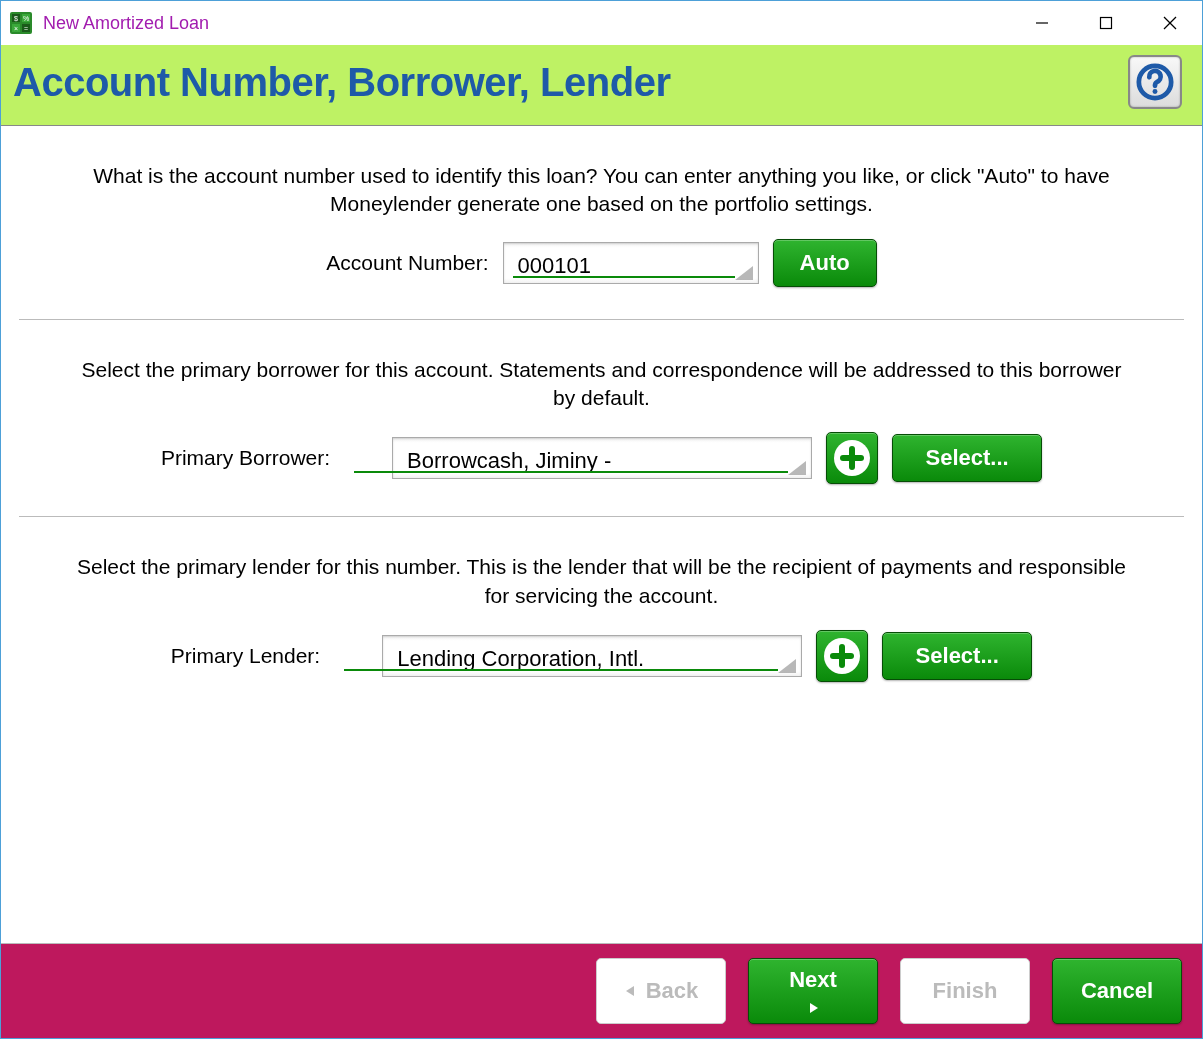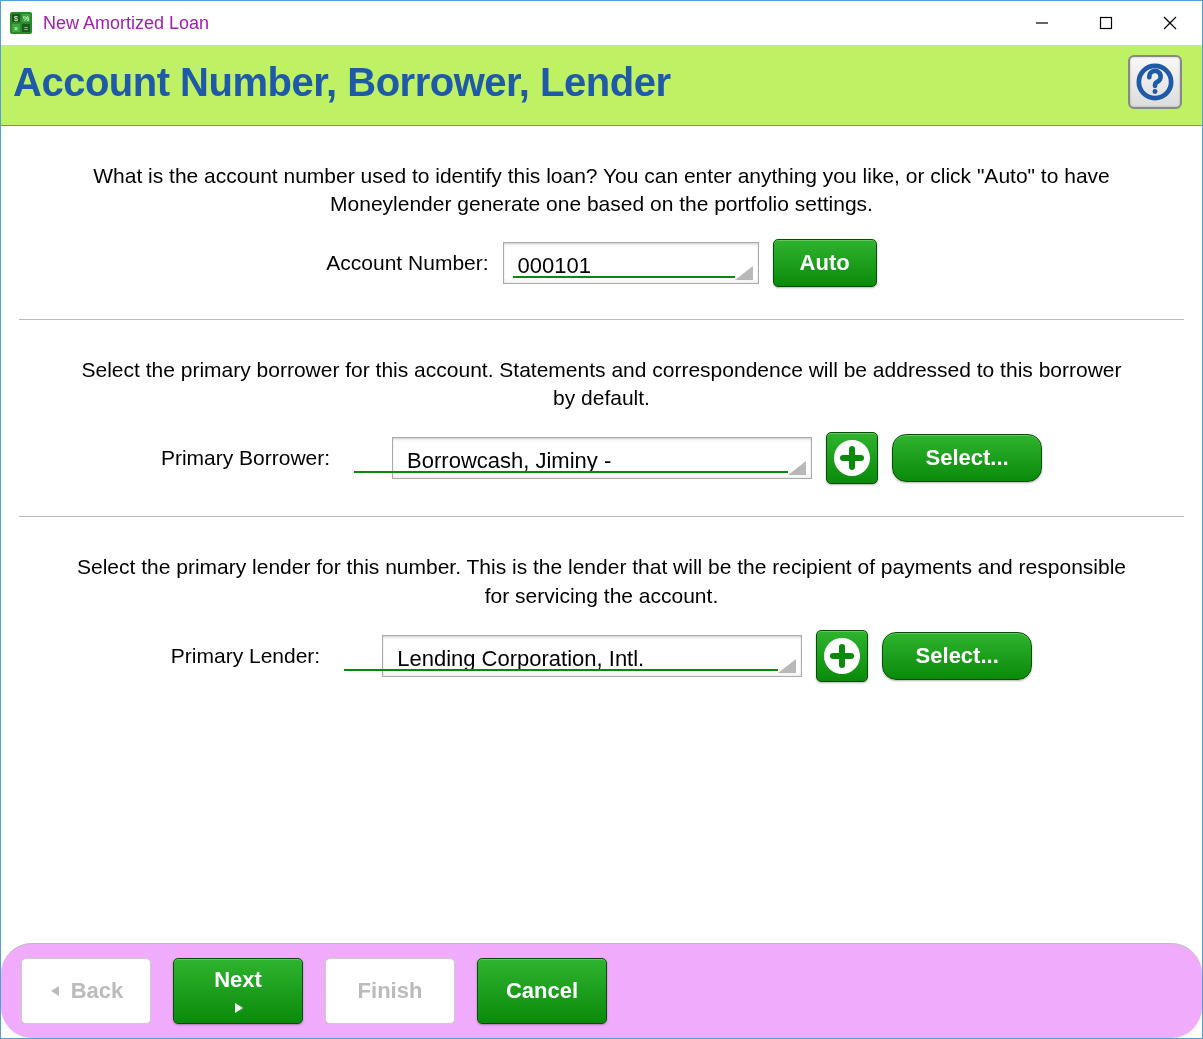--- a/index.html
+++ b/index.html
@@ -28,25 +28,25 @@
   }
   .text-input.small { width: 256px; }
   .text-input.large { width: 420px; margin-left: 48px; }
   .input-underline { position: absolute; left: 10px; right: 24px; bottom: 6px; height: 2px; background: #0a8a0a; }
   .input-tri { position: absolute; right: 6px; bottom: 4px; width: 0; height: 0; border-left: 18px solid transparent; border-bottom: 14px solid #888; opacity: 0.6; }
   .green-button {
     background: linear-gradient(#2fb42f, #0a8a0a); color: #fff; font-size: 22px; font-weight: 700;
     border: 1px solid #064d06; border-radius: 5px; padding: 10px 26px; cursor: pointer;
     box-shadow: inset 0 1px 0 rgba(255,255,255,0.25), 0 1px 2px rgba(0,0,0,0.3);
   }
-  .green-button.select { min-width: 150px; border-radius: 14px; }
+  .green-button.select { min-width: 150px; }
   .add-btn { width: 52px; height: 52px; border: 1px solid #064d06; border-radius: 5px; background: linear-gradient(#2fb42f,#0a8a0a); display: flex; align-items: center; justify-content: center; cursor: pointer; box-shadow: inset 0 1px 0 rgba(255,255,255,0.25), 0 1px 2px rgba(0,0,0,0.3); }
   .add-circle { width: 36px; height: 36px; border-radius: 50%; background: #fff; display: flex; align-items: center; justify-content: center; }
   .hr-light { border: none; border-top: 1px solid #bbb; margin: 0; }
-  .footer { border-top: 1px solid #bbb; padding: 14px 20px; display: flex; gap: 22px; background: #f0abfc; border-radius: 31px; }
+  .footer { border-top: 1px solid #bbb; padding: 14px 20px; display: flex; justify-content: flex-end; gap: 22px; background: #be185d; }
   .nav-button { font-size: 22px; font-weight: 700; border-radius: 5px; padding: 8px 22px; min-width: 130px; cursor: pointer; display: flex; align-items: center; justify-content: center; gap: 8px; }
   .nav-button.disabled { background: #fff; border: 1px solid #ccc; color: #bbb; cursor: default; }
   .nav-button.active { background: linear-gradient(#2fb42f, #0a8a0a); border: 1px solid #064d06; color: #fff; box-shadow: inset 0 1px 0 rgba(255,255,255,0.25), 0 1px 2px rgba(0,0,0,0.3); flex-direction: column; }
 </style>
 </head>
 <body>
 
 <div class="window">
 
   <div class="titlebar">

